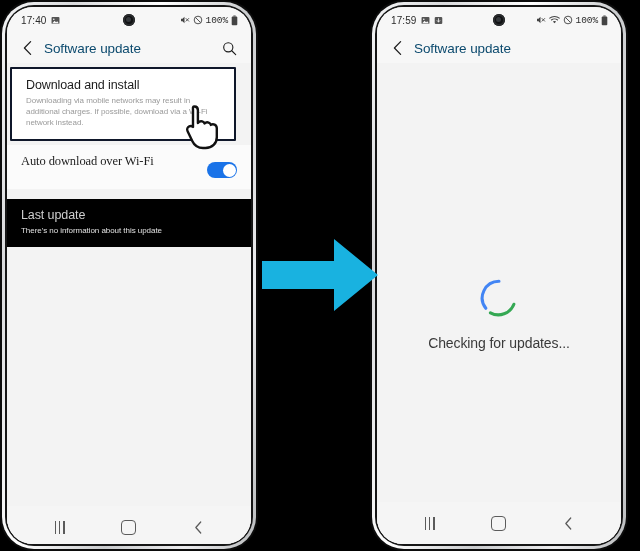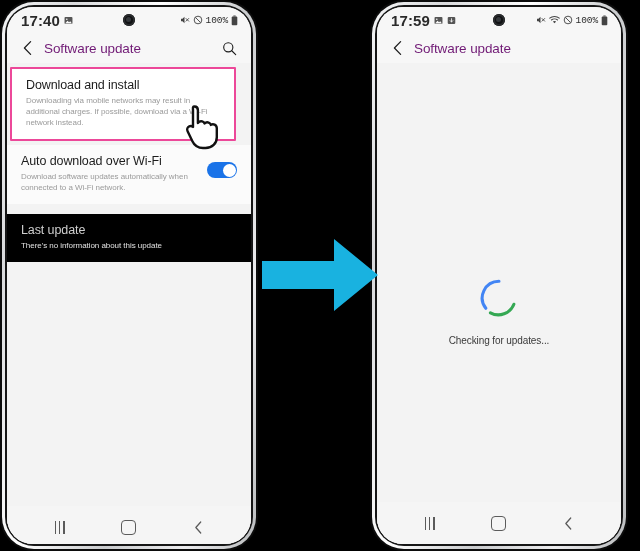--- a/index.html
+++ b/index.html
@@ -69,24 +69,24 @@
     justify-content: space-between;
     padding: 0 13px 0 14px;
     box-sizing: border-box;
   }
   .status-left {
     display: flex;
     align-items: center;
     gap: 4px;
   }
   .status-time {
-    font-size: 15px;
+    font-size: 10px;
     color: #2b2b2b;
     letter-spacing: 0.1px;
-    font-weight: 700;
+    font-weight: 400;
   }
   .status-right {
     display: flex;
     align-items: center;
     gap: 3px;
     font-family: Liberation Mono, monospace;
   }
   .status-pct {
     font-size: 9.5px;
     color: #2b2b2b;
@@ -125,21 +125,21 @@
   }
   .hdr-back {
     width: 20px;
     display: flex;
     align-items: center;
     justify-content: center;
     cursor: pointer;
   }
   .hdr-title {
     font-size: 13.5px;
-    color: #701a75;
+    color: #0c4a6e;
     margin-left: 6px;
     flex: 1;
     letter-spacing: -0.1px;
   }
   .hdr-search {
     width: 20px;
     display: flex;
     align-items: center;
     justify-content: center;
     cursor: pointer;
@@ -165,21 +165,21 @@
   }
   .card-sub {
     font-size: 8px;
     color: #9a9a9a;
     line-height: 1.38;
     letter-spacing: -0.05px;
   }
 
   .highlight-box {
     position: relative;
-    border: 2px solid #ec4899;
+    border: 2px solid #0f172a;
     background: #ffffff;
     margin: 4px 15px 0 3px;
     border-radius: 1px;
   }
   .highlight-box .card { background: #ffffff; }
 
   .row-toggle {
     display: flex;
     align-items: flex-start;
     gap: 8px;
@@ -231,21 +231,21 @@
     position: absolute;
     left: 0; right: 0;
     top: 214px;
     display: flex;
     flex-direction: column;
     align-items: center;
   }
   .spinner { width: 42px; height: 42px; }
   .checking-label {
     margin-top: 16px;
-    font-size: 10px;
+    font-size: 14px;
     color: #3a3a3a;
     letter-spacing: -0.1px;
   }
 
   
   .nav-bar {
     position: absolute;
     left: 0; right: 0;
     bottom: 0;
     height: 42px;
@@ -345,25 +345,24 @@
 
       <div class="content">
 
         <div class="highlight-box">
           <div class="card">
             <div class="card-title">Download and install</div>
             <div class="card-sub">Downloading via mobile networks may result in additional charges. If possible, download via a Wi-Fi network instead.</div>
           </div>
         </div>
 
-        <div class="card" style="margin-top:4px;">
+        <div class="card" style="margin-top:4px;font-family:Liberation Serif, serif;">
           <div class="row-toggle">
             <div class="texts">
               <div class="card-title">Auto download over Wi-Fi</div>
-              <div class="card-sub">Download software updates automatically when connected to a Wi-Fi network.</div>
             </div>
             <div class="toggle">
               <div class="knob"></div>
             </div>
           </div>
         </div>
 
         <div class="divider-gap"></div>
 
         <div class="card faded">

